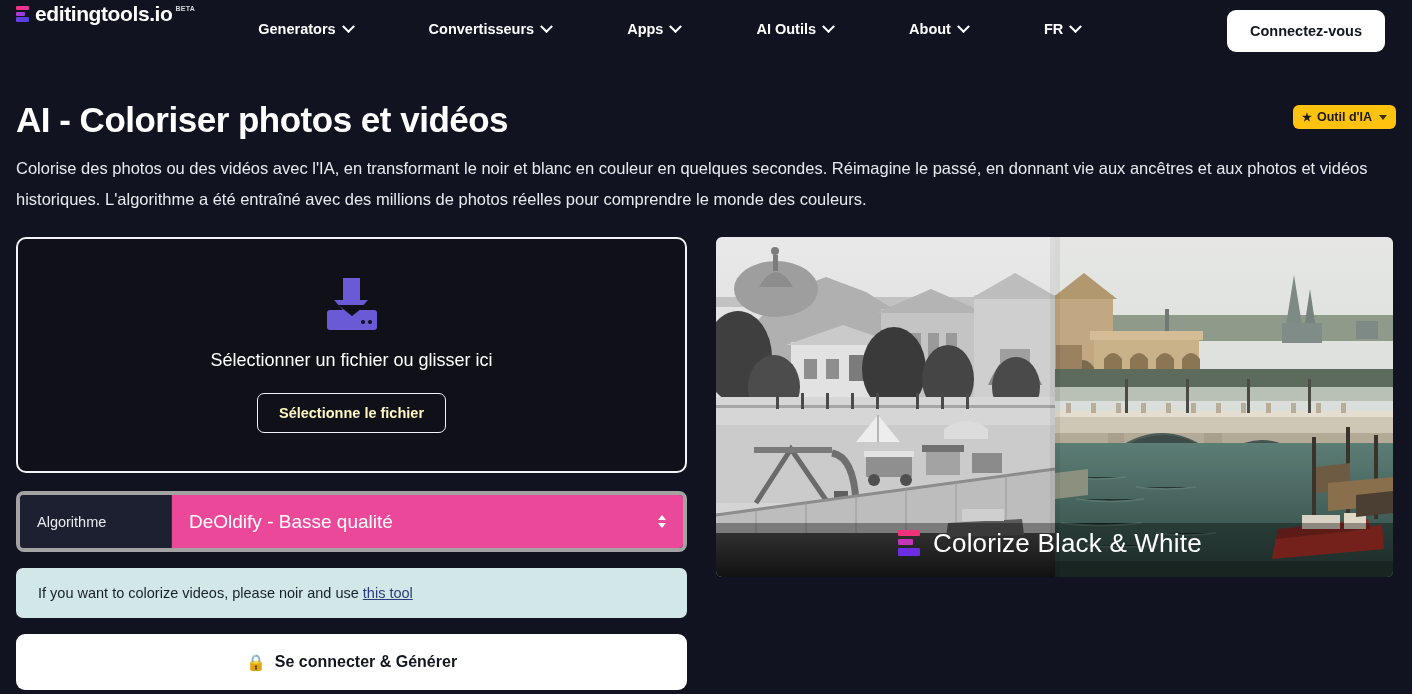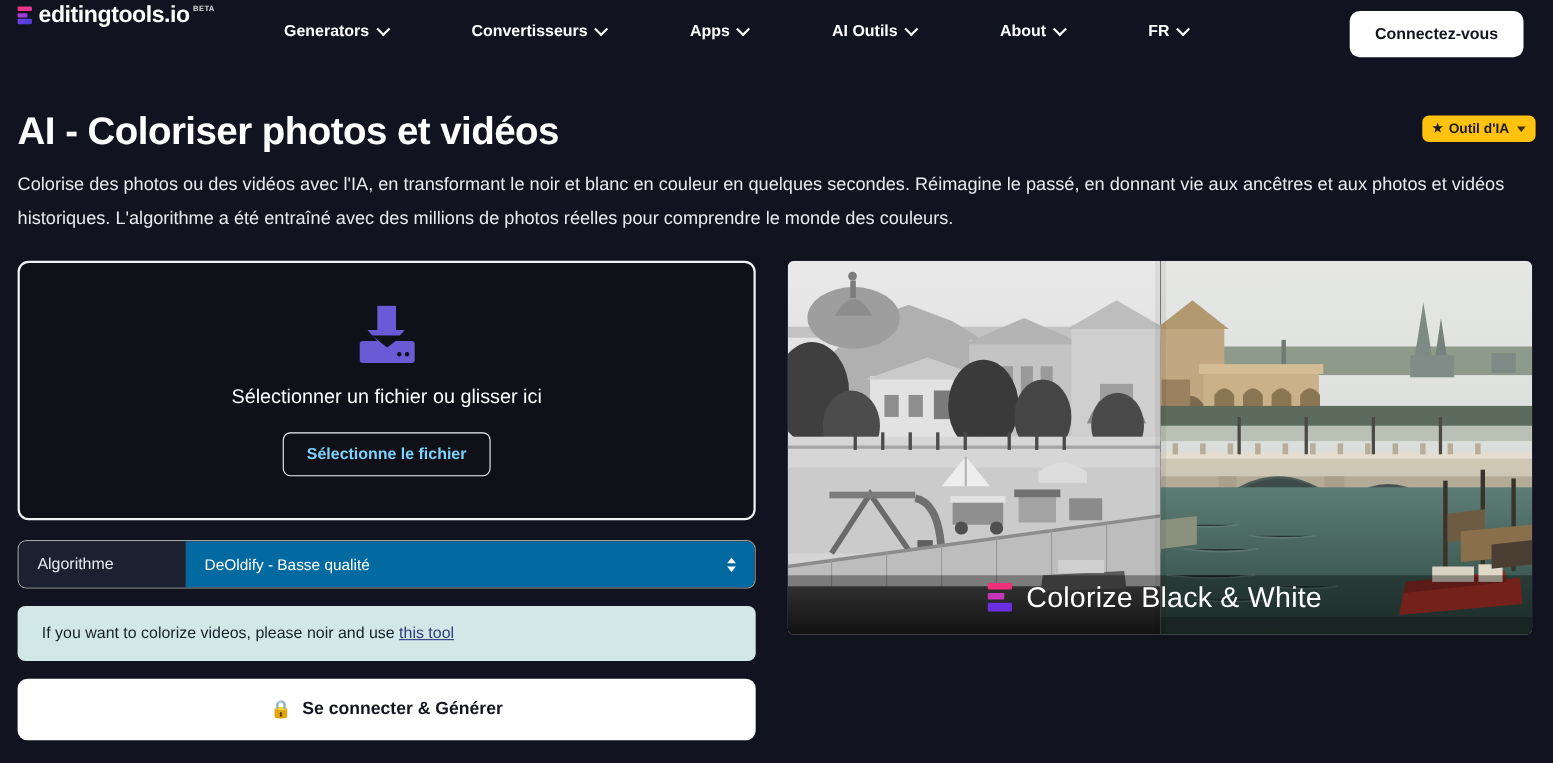--- a/index.html
+++ b/index.html
@@ -189,56 +189,56 @@
   .dz-text {
     color: #ffffff;
     font-size: 18px;
     margin-top: 20px;
   }
   .dz-btn {
     margin-top: 22px;
     background: transparent;
     border: 1px solid #f2f3f7;
     border-radius: 7px;
-    color: #7dd3fc;
+    color: #fef9c3;
     font-size: 14.5px;
     font-weight: 700;
     padding: 11px 21px;
     cursor: pointer;
     font-family: inherit;
   }
 
   
   .algo-row {
     display: flex;
     margin-top: 18px;
-    border: 1px solid #a3a3a3;
+    border: 4px solid #a3a3a3;
     border-radius: 8px;
     overflow: hidden;
-    height: 44px;
+    height: 61px;
   }
   .algo-label {
     background: #1c2030;
     color: #e9eaf0;
     font-size: 14.5px;
     display: flex;
     align-items: center;
     padding: 0 17px;
     border-right: 1px solid #2d3140;
     flex: 0 0 152px;
   }
   .algo-select {
     flex: 1;
-    background: #0369a1;
+    background: #ec4899;
     display: flex;
     align-items: center;
     justify-content: space-between;
     padding: 0 17px;
     color: #ffffff;
-    font-size: 14px;
+    font-size: 19px;
     cursor: pointer;
   }
   .sel-arrows {
     display: flex; flex-direction: column;
     align-items: center; gap: 3px;
   }
   .sel-arrows i {
     display: block; width: 0; height: 0;
     border-left: 4.5px solid transparent;
     border-right: 4.5px solid transparent;

